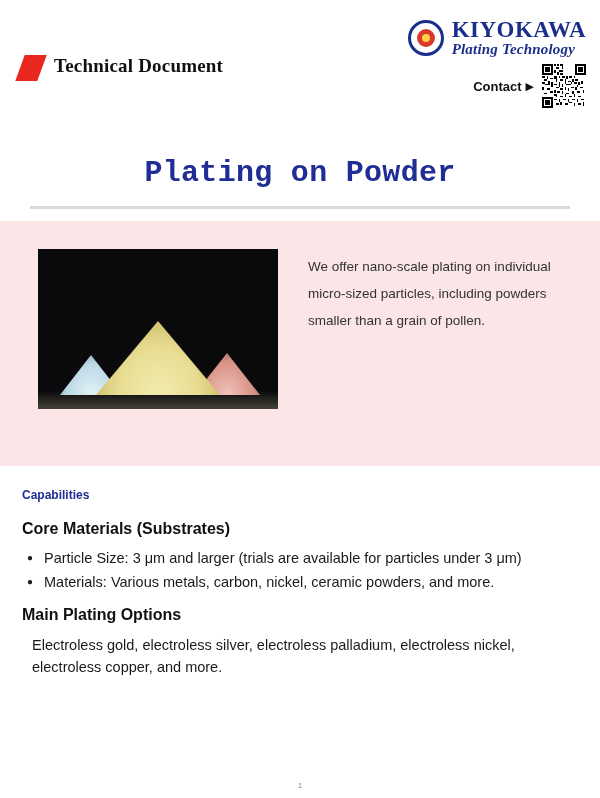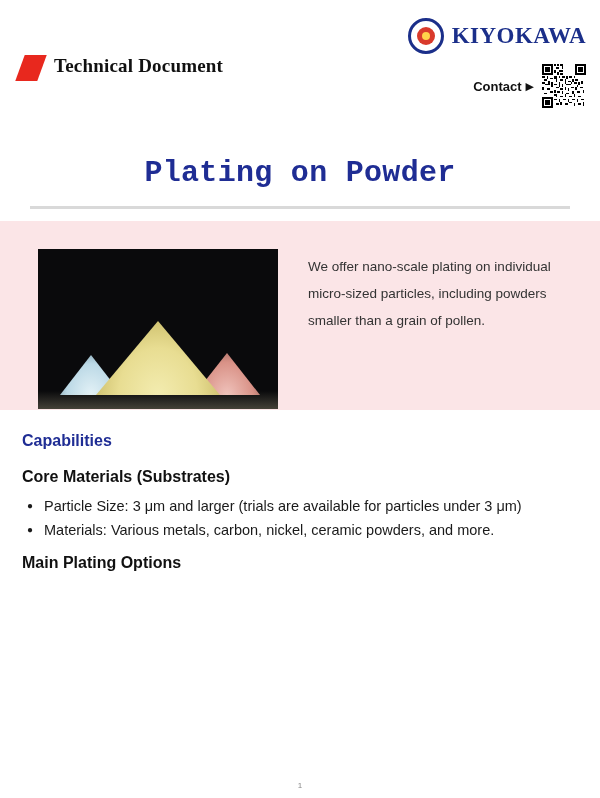--- a/index.html
+++ b/index.html
@@ -150,21 +150,21 @@
     margin: 16px auto 0 auto;
     width: 540px;
     height: 3px;
     background: #d9d9d9;
   }
 
   
   .hero {
     margin-top: 12px;
     background: #fbe5e7;
-    height: 189px;
+    height: 245px;
     display: flex;
     align-items: flex-start;
     padding: 28px 20px 0 38px;
   }
   .hero-photo {
     width: 240px;
     height: 160px;
     flex: 0 0 auto;
     background: #0a0a0c;
     position: relative;
@@ -209,21 +209,21 @@
     color: #333333;
     max-width: 250px;
     padding-top: 4px;
   }
 
   
   .body-wrap {
     padding: 22px 22px 0 22px;
   }
   .section-title {
-    font-size: 16px;
+    font-size: 12px;
     font-weight: bold;
     color: #1f2d94;
     margin: 0 0 18px 0;
   }
   .sub-head {
     font-size: 16px;
     font-weight: bold;
     color: #111;
     margin: 0 0 10px 0;
   }
@@ -272,20 +272,21 @@
 
   <div class="doc-tag">
     <span class="slash"></span>
     <span class="label">Technical Document</span>
   </div>
 
   <div class="brand">
     <span class="brand-mark"></span>
     <span class="brand-text">
       <div class="brand-name">KIYOKAWA</div>
+      <div class="brand-sub">Plating Technology</div>
     </span>
   </div>
 
   <div class="contact-row">
     <span class="contact-label">Contact</span>
     <span class="contact-arrow">▶</span>
     <span class="qr">
       <svg width="44" height="44" viewBox="0 0 29 29" shape-rendering="crispEdges">
         <rect width="29" height="29" fill="#ffffff"></rect>
         <g fill="#000000">
@@ -406,15 +407,16 @@
     <li>
       <b>Particle Size</b><span>: 3 μm and larger (trials are available for particles under 3 μm)</span>
     </li>
     <li>
       <b>Materials</b><span>: Various metals, carbon, nickel, ceramic powders, and more.</span>
     </li>
   </ul>
 
   <h3 class="sub-head">Main Plating Options</h3>
 
+  <p class="para">Electroless gold, electroless silver, electroless palladium, electroless nickel, electroless copper, and more.</p>
 </div>
 
 <div class="page-num">1</div>
 
 </body></html>

